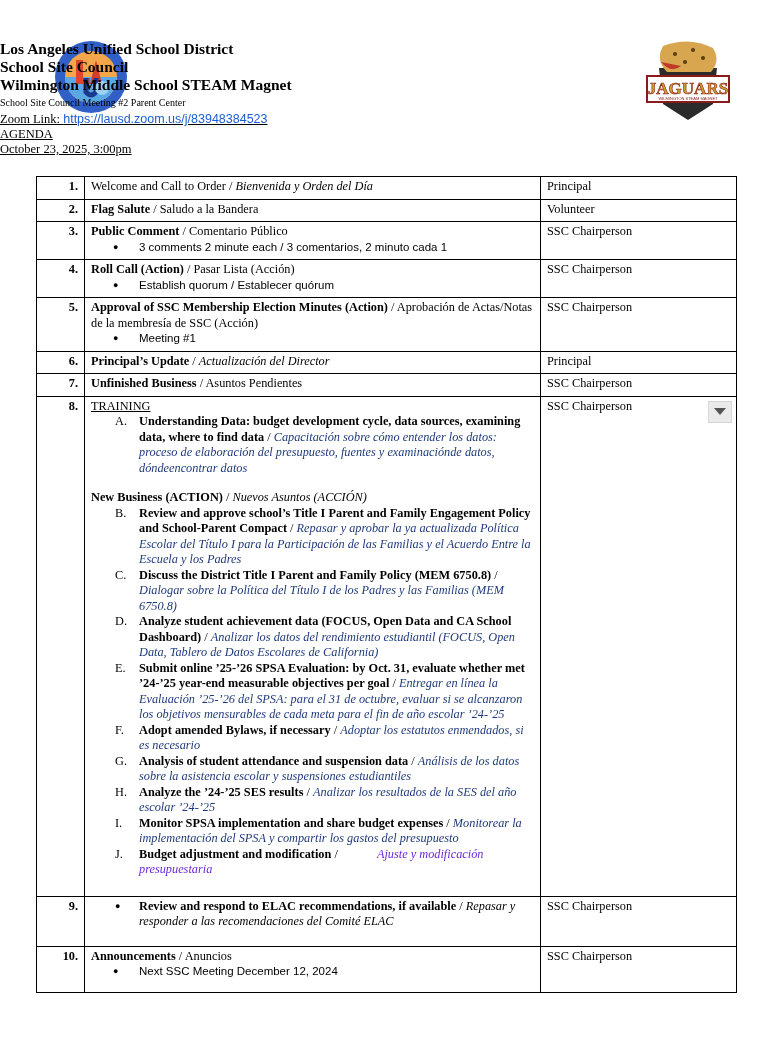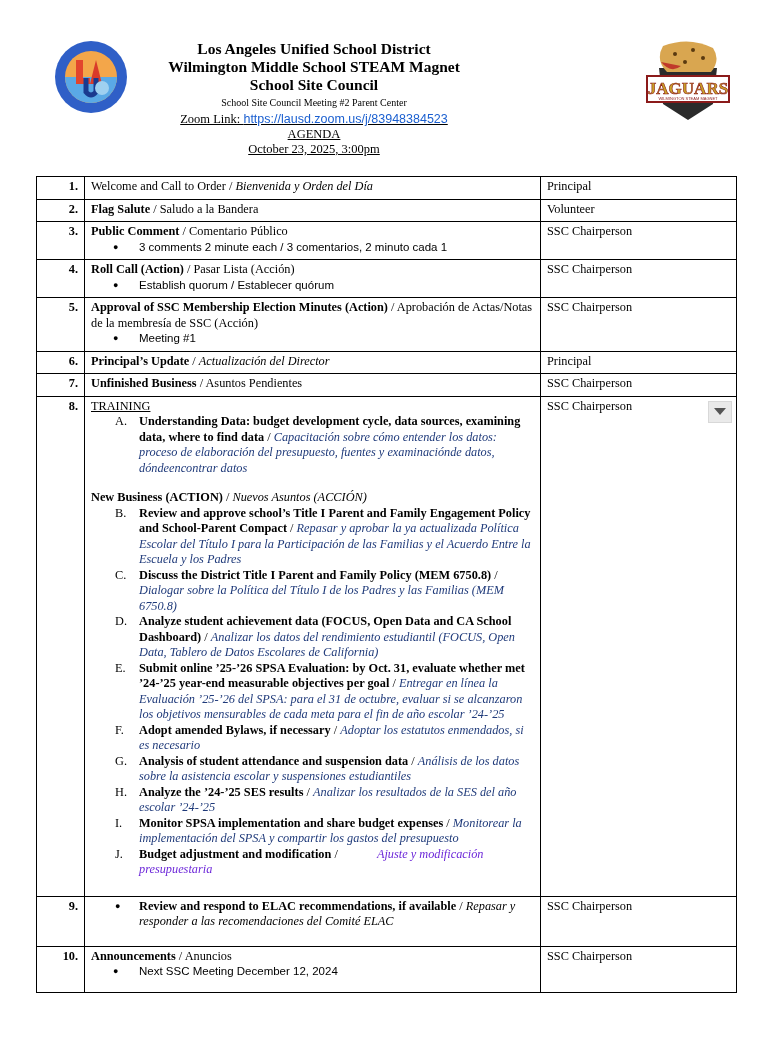--- a/index.html
+++ b/index.html
@@ -1,18 +1,18 @@
 <!DOCTYPE html>
 <html><head>
   <meta charset="utf-8">
   <style>
     html, body { margin: 0; padding: 0; background: #ffffff; }
     body { width: 782px; height: 1044px; position: relative; overflow: hidden;
            font-family: "Liberation Serif", "DejaVu Serif", serif; color: #000; }
-    .header { position: absolute; left: 0; top: 40px; width: 628px; text-align: center; }
+    .header { position: absolute; left: 0; top: 40px; width: 628px; text-align: left; }
     .header .l { line-height: 18px; }
     .h-bold { font-weight: bold; font-size: 15.5px; }
     .h-sub { font-size: 10px; }
     .h-small { font-size: 12.5px; line-height: 15px !important; text-decoration: underline; }
     .link { color: #1a5fd0; font-family: "Liberation Sans", "DejaVu Sans", sans-serif; font-size: 12.5px; }
     .logo-left { position: absolute; left: 54px; top: 40px; width: 74px; height: 74px; }
     .logo-right { position: absolute; left: 641px; top: 38px; width: 94px; height: 84px; }
 
     table.agenda { position: absolute; left: 36px; top: 176px; width: 701px; border-collapse: collapse; font-size: 12.3px; }
     table.agenda td { border: 1px solid #000; vertical-align: top; padding: 2px 6px 4px 6px; line-height: 15.5px; }
@@ -59,22 +59,22 @@
     <circle cx="44" cy="24" r="2" fill="#5a3a10"></circle>
     <path d="M20 24 Q30 36 40 28" fill="#c0392b"></path>
     <rect x="6" y="38" width="82" height="26" fill="#ffffff" stroke="#8b1a1a" stroke-width="2"></rect>
     <text x="47" y="56" text-anchor="middle" font-family="Liberation Serif, serif" font-weight="bold" font-size="17" fill="#c9a227" stroke="#8b1a1a" stroke-width="0.6">JAGUARS</text>
     <text x="47" y="62" text-anchor="middle" font-family="Liberation Sans, sans-serif" font-size="4" fill="#8b1a1a">WILMINGTON STEAM MAGNET</text>
   </svg>
 </div>
 
 <div class="header">
   <div class="l h-bold">Los Angeles Unified School District</div>
+  <div class="l h-bold">School Site Council</div>
   <div class="l h-bold">Wilmington Middle School STEAM Magnet</div>
-  <div class="l h-bold">School Site Council</div>
   <div class="l h-sub">School Site Council Meeting #2 Parent Center</div>
   <div class="l h-small">
     <span>Zoom Link: </span><span class="link">https://lausd.zoom.us/j/83948384523</span>
   </div>
   <div class="l h-small">AGENDA</div>
   <div class="l h-small">October 23, 2025, 3:00pm</div>
 </div>
 
 <table class="agenda">
 

